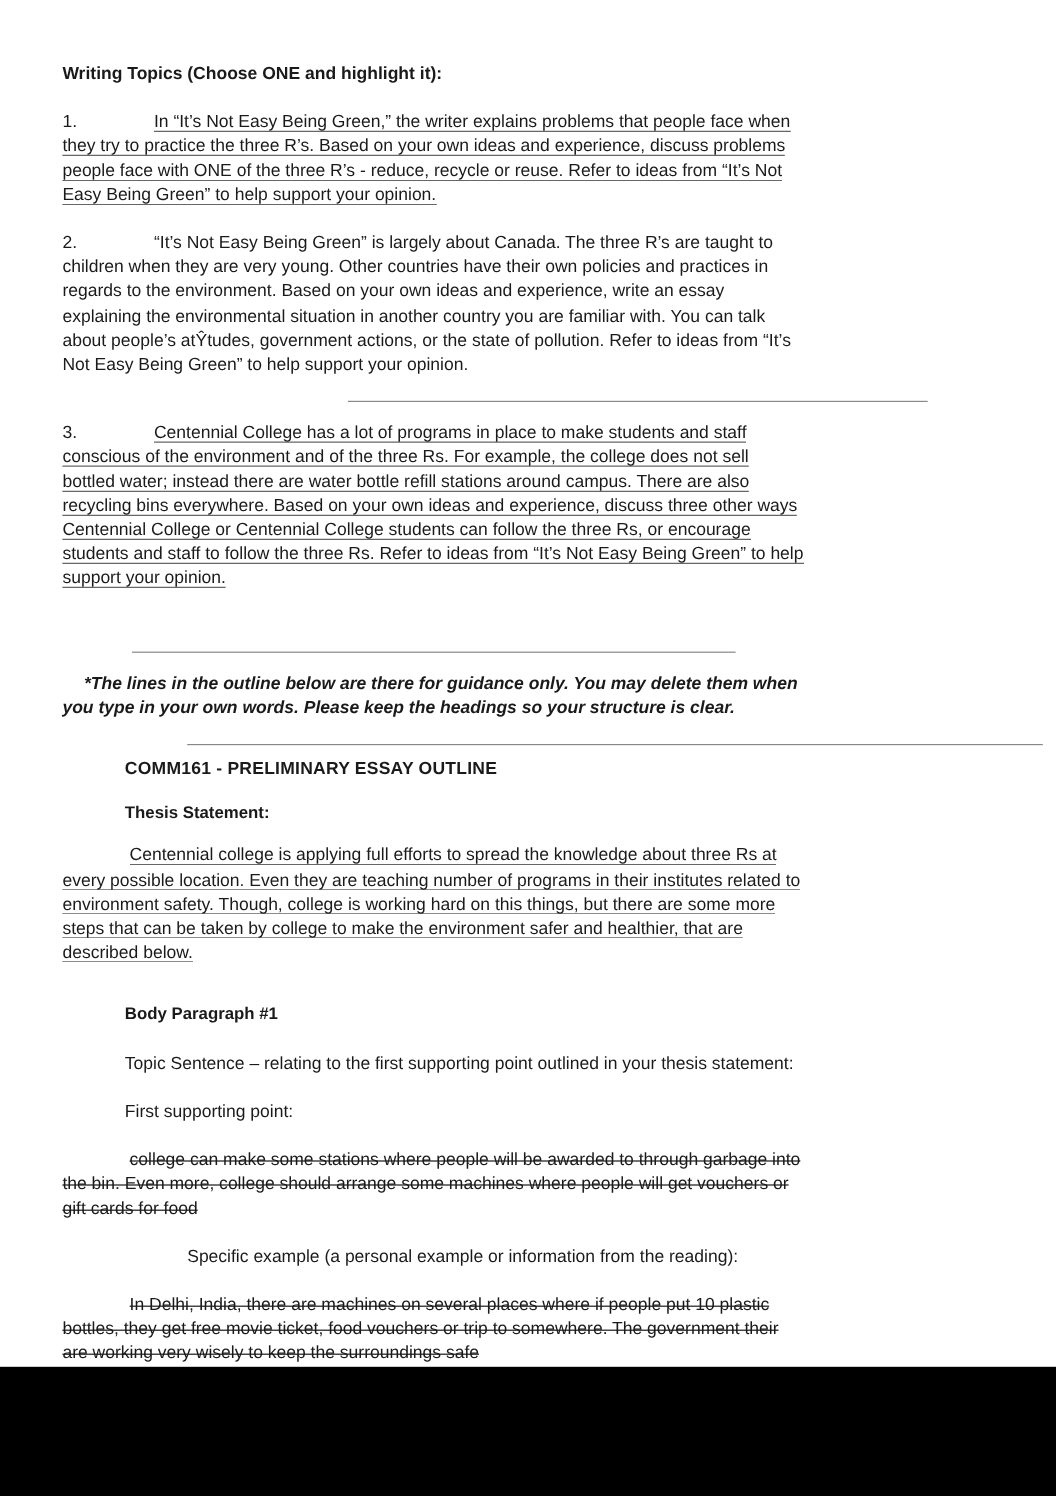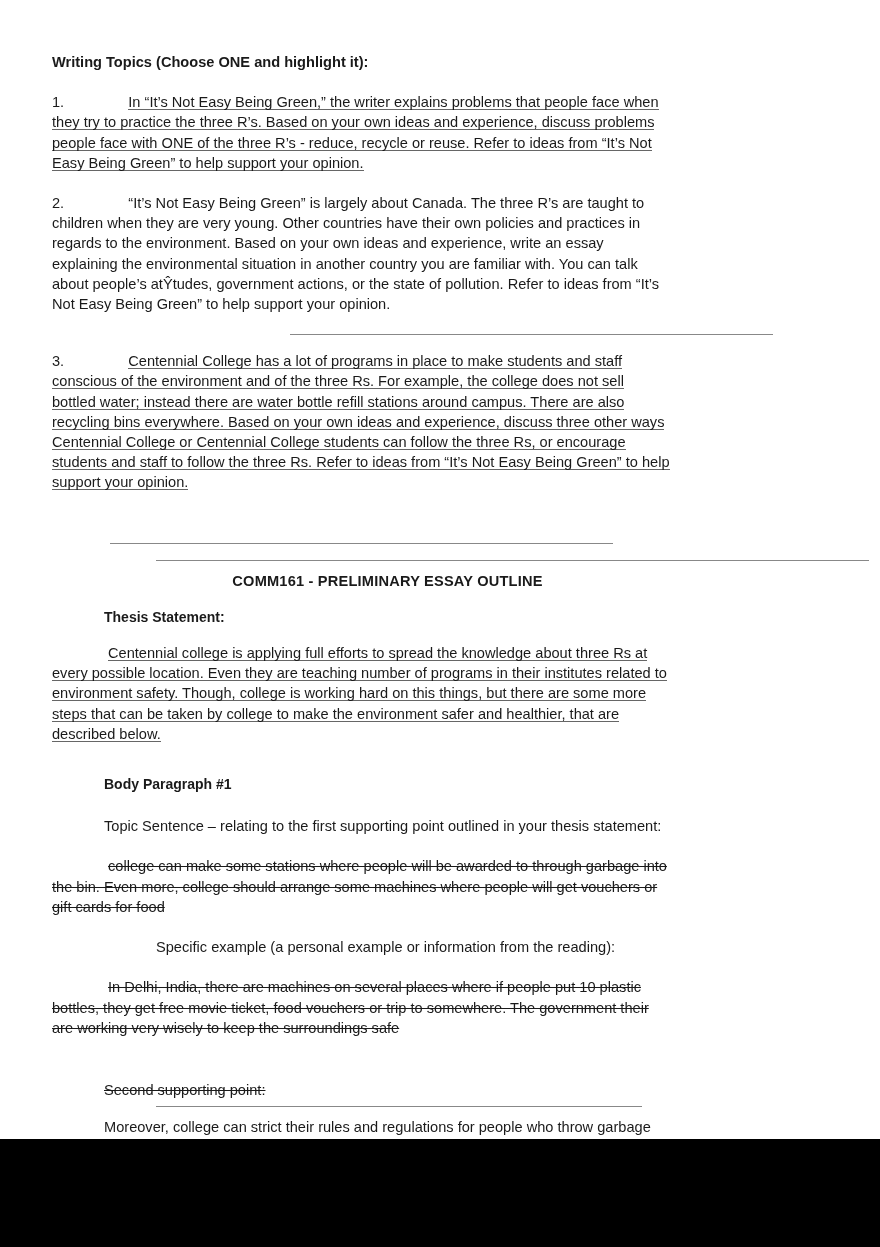--- a/index.html
+++ b/index.html
@@ -35,21 +35,21 @@
   }
 
   p {
     margin: 0;
     font-size: 14.6px;
     line-height: 20.2px;
   }
   .blk { margin-bottom: 20px; }
   .bold { font-weight: bold; }
   .ital { font-style: italic; }
-  .center { text-align: center; }
+  .center { }
   .strike { text-decoration: line-through; text-decoration-thickness: 1px; }
 
   .tab { display: inline-block; width: 56px; }
   .tab-sm { display: inline-block; width: 52px; }
 
   .rule {
     height: 0;
     border-top: 1px solid #888;
   }
   .rule-short-center {
@@ -114,40 +114,44 @@
   <p class="blk">
     <span>3.</span>
     <span class="tab"></span>
     <span class="line-under">Centennial College has a lot of programs in place to make students and staff conscious of the environment and of the three Rs. For example, the college does not sell bottled water; instead there are water bottle refill stations around campus. There are also recycling bins everywhere. Based on your own ideas and experience, discuss three other ways Centennial College or Centennial College students can follow the three Rs, or encourage students and staff to follow the three Rs. Refer to ideas from “It’s Not Easy Being Green” to help support your opinion.</span>
   </p>
 
   <div class="spacer-30"></div>
   <div class="rule rule-short-center"></div>
   <div class="spacer-16"></div>
 
+  <p class="bold ital blk">
+    <span class="tab-sm" style="width:18px;"></span><span>*The lines in the outline below are there for guidance only.  You may delete them when you type in your own words.  Please keep the headings so your structure is clear.</span>
+  </p>
 
   <div class="rule rule-wide" style="width:713px;margin-left:104px;"></div>
   <div class="spacer-10"></div>
   <p class="heading-outline center" style="padding-left:52px;">COMM161 - PRELIMINARY ESSAY OUTLINE</p>
   <div class="spacer-16"></div>
 
   <p class="sect-label p-ind">Thesis Statement:</p>
   <div class="spacer-16"></div>
 
   <p class="blk">
     <span class="tab"></span><span class="line-under">Centennial college is applying full efforts to spread the knowledge about three Rs at every possible location. Even they are teaching number of programs in their institutes related to environment safety. Though, college is working hard on this things, but there are some more steps that can be taken by college to make the environment safer and healthier, that are described below.</span>
   </p>
 
   <div class="spacer-10"></div>
   <p class="sect-label p-ind">Body Paragraph #1</p>
   <div class="spacer-22"></div>
 
   <p class="p-ind blk">Topic Sentence – relating to the first supporting point outlined in your thesis statement:</p>
 
 
+  <p class="p-ind blk">First supporting point:</p>
 
   <p class="blk">
     <span class="tab"></span><span class="strike">college can make some stations where people will be awarded to through garbage into the bin. Even more, college should arrange some machines where people will get vouchers or gift cards for food</span>
   </p>
 
   <p class="p-ind2 blk" style="padding-left:104px;margin-top:12px;">Specific example (a personal example or information from the reading):</p>
 
   <p class="blk">
     <span class="tab"></span><span class="strike">In Delhi, India, there are machines on several places where if people put 10 plastic bottles, they get free movie ticket, food vouchers or trip to somewhere. The government their are working very wisely to keep the surroundings safe</span>
   </p>

